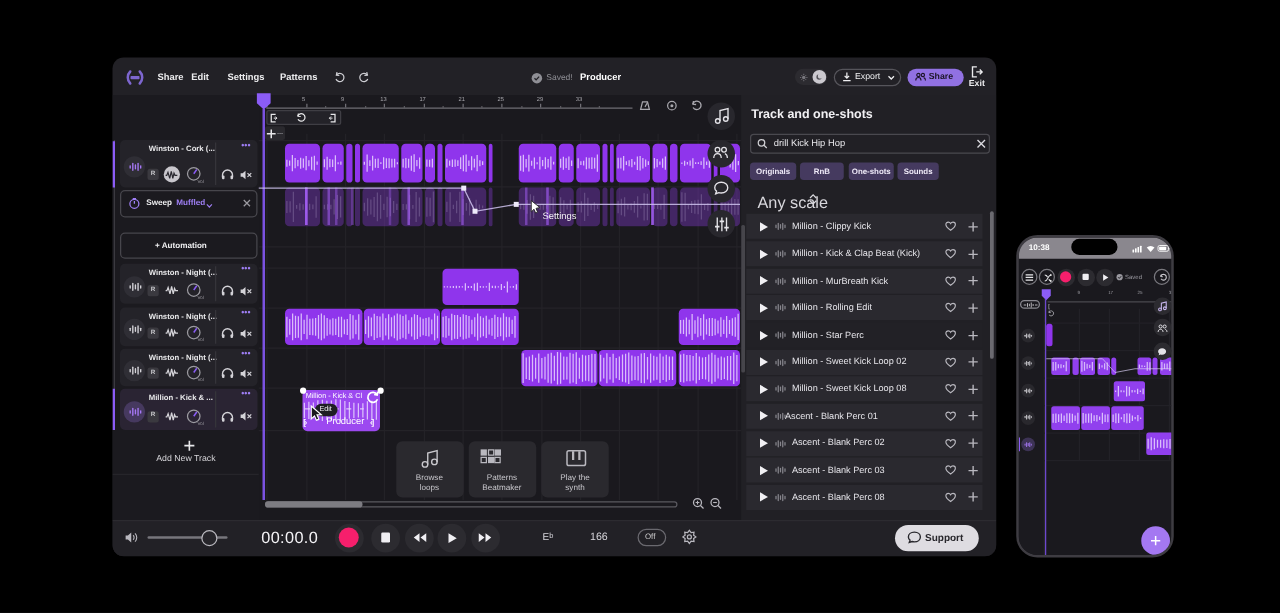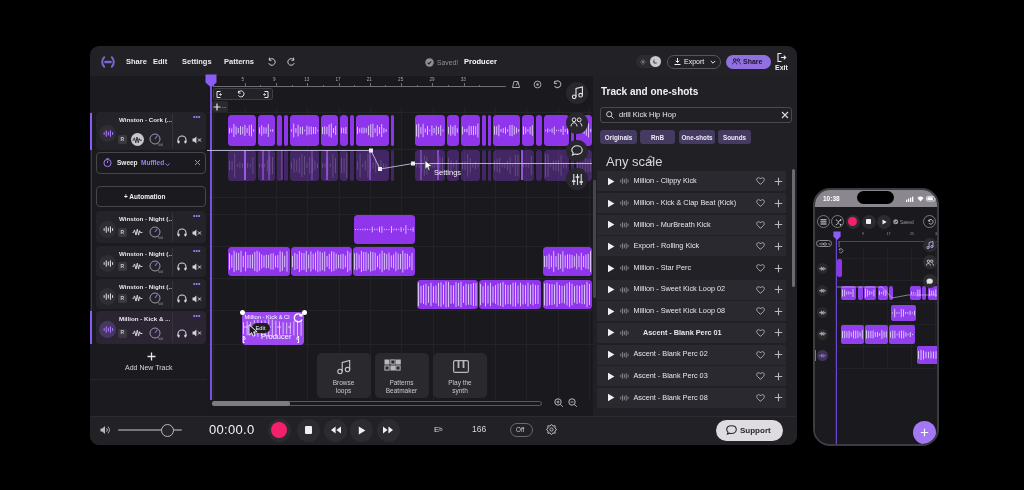--- a/index.html
+++ b/index.html
@@ -742,21 +742,21 @@
     </svg>
 <div class="" style="left:507px;top:190.4px;width:189px;height:20px;background:#2a292f;"></div>
 <svg style="left:517px;top:195.85000000000002px" width="8" height="9">
       <path d="M1 0.8L7.4 4.5L1 8.2z" fill="#f0eff3"></path>
     </svg>
 <svg style="left:530px;top:196.35000000000002px" width="9" height="8" viewBox="0 0 9 8">
       <g stroke="#86858c" stroke-width="1" stroke-linecap="round">
         <path d="M0.8 3v2M2.6 1.6v4.8M4.4 2.6v2.8M6.2 1.6v4.8M8 3v2"></path>
       </g>
     </svg>
-<div class="t" style="left:543.5px;top:196.2px;font-size:7.3px;color:#e6e5ea;font-weight:500;">Export - Rolling Kick</div>
+<div class="t" style="left:543.5px;top:196.2px;font-size:7.3px;color:#e6e5ea;font-weight:500;">Million - Rolling Edit</div>
 <svg style="left:666px;top:196.35000000000002px" width="9" height="8" viewBox="0 0 9 8">
       <path d="M4.5 7.2C1.8 5.2 0.7 3.8 0.7 2.5 0.7 1.4 1.6 0.7 2.6 0.7c.8 0 1.5.4 1.9 1.1.4-.7 1.1-1.1 1.9-1.1 1 0 1.9.7 1.9 1.8 0 1.3-1.1 2.7-3.8 4.7z" fill="none" stroke="#b9b8bf" stroke-width="0.9"></path>
     </svg>
 <svg style="left:684px;top:195.85000000000002px" width="9" height="9">
       <path d="M4.5 0.8v7.4M0.8 4.5h7.4" stroke="#b9b8bf" stroke-width="1.1"></path>
     </svg>
 <div class="" style="left:507px;top:212.0px;width:189px;height:20px;background:#222126;"></div>
 <svg style="left:517px;top:217.5px" width="8" height="9">
       <path d="M1 0.8L7.4 4.5L1 8.2z" fill="#f0eff3"></path>
     </svg>
@@ -806,21 +806,21 @@
     </svg>
 <div class="" style="left:507px;top:276.9px;width:189px;height:20px;background:#2a292f;"></div>
 <svg style="left:517px;top:282.44999999999993px" width="8" height="9">
       <path d="M1 0.8L7.4 4.5L1 8.2z" fill="#f0eff3"></path>
     </svg>
 <svg style="left:530px;top:282.94999999999993px" width="9" height="8" viewBox="0 0 9 8">
       <g stroke="#86858c" stroke-width="1" stroke-linecap="round">
         <path d="M0.8 3v2M2.6 1.6v4.8M4.4 2.6v2.8M6.2 1.6v4.8M8 3v2"></path>
       </g>
     </svg>
-<div class="t" style="left:553px;top:282.7px;font-size:7.3px;color:#e6e5ea;font-weight:700;">Ascent - Blank Perc 01</div>
+<div class="t" style="left:538px;top:282.7px;font-size:7.3px;color:#e6e5ea;font-weight:400;">Ascent - Blank Perc 01</div>
 <svg style="left:666px;top:282.94999999999993px" width="9" height="8" viewBox="0 0 9 8">
       <path d="M4.5 7.2C1.8 5.2 0.7 3.8 0.7 2.5 0.7 1.4 1.6 0.7 2.6 0.7c.8 0 1.5.4 1.9 1.1.4-.7 1.1-1.1 1.9-1.1 1 0 1.9.7 1.9 1.8 0 1.3-1.1 2.7-3.8 4.7z" fill="none" stroke="#b9b8bf" stroke-width="0.9"></path>
     </svg>
 <svg style="left:684px;top:282.44999999999993px" width="9" height="9">
       <path d="M4.5 0.8v7.4M0.8 4.5h7.4" stroke="#b9b8bf" stroke-width="1.1"></path>
     </svg>
 <div class="" style="left:507px;top:298.6px;width:189px;height:20px;background:#2a292f;"></div>
 <svg style="left:517px;top:304.0999999999999px" width="8" height="9">
       <path d="M1 0.8L7.4 4.5L1 8.2z" fill="#f0eff3"></path>
     </svg>

